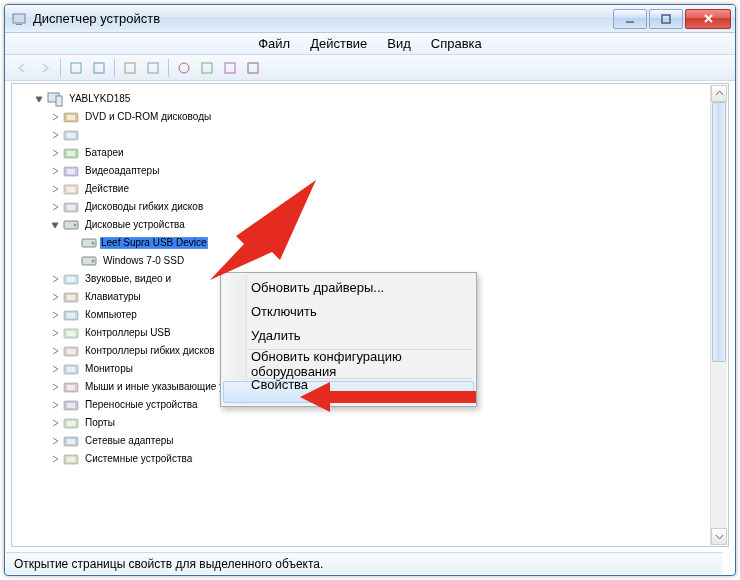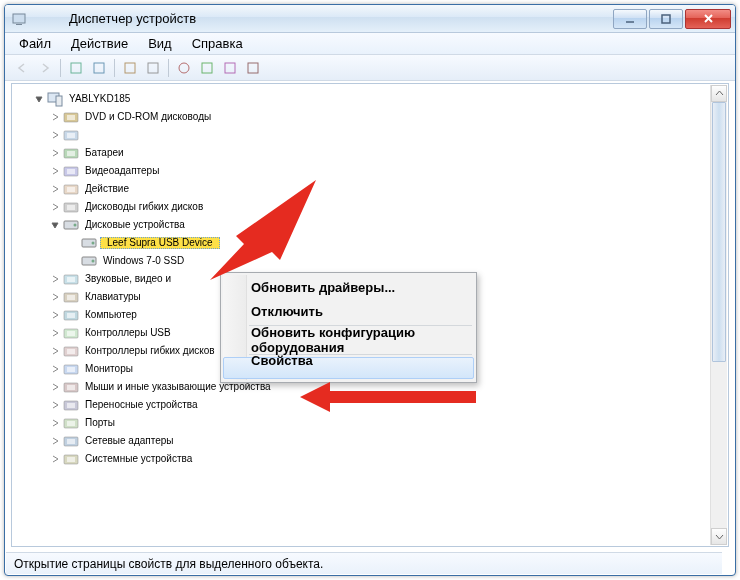--- a/index.html
+++ b/index.html
@@ -1,56 +1,56 @@
 <!DOCTYPE html>
 <html><head>
 <meta charset="utf-8">
 <style>
   * { box-sizing: border-box; margin: 0; padding: 0; font-family: "Segoe UI", Tahoma, sans-serif; font-size: 12px; }
   body { width: 740px; height: 580px; position: relative; overflow: hidden; background: #fff; }
 
   .window { position:absolute; left:4px; top:4px; width:732px; height:572px; border:1px solid #3a6ea5; border-radius:4px; background:#fff; box-shadow:0 0 4px rgba(0,0,0,.3); overflow:hidden; }
 
-  .titlebar { height:28px; background:linear-gradient(to bottom,#f4f8fc,#dbe9f7 45%,#cfe0f1 46%,#e5f0fa); display:flex; align-items:center; padding:0 4px 0 6px; border-bottom:1px solid #b8c9dc;gap:36px; }
+  .titlebar { height:28px; background:linear-gradient(to bottom,#f4f8fc,#dbe9f7 45%,#cfe0f1 46%,#e5f0fa); display:flex; align-items:center; padding:0 4px 0 6px; border-bottom:1px solid #b8c9dc; }
   .titlebar .icon { width:16px; height:16px; margin-right:6px; }
   .titlebar .title { flex:1; font-size:13px; color:#000; }
   .winbtns { display:flex; gap:0; }
   .winbtn { width:34px; height:20px; border:1px solid #8fa6c2; border-radius:2px; background:linear-gradient(to bottom,#f5f9fd,#cfe0f4 45%,#b9d3ef 46%,#d5e6f7); display:flex; align-items:center; justify-content:center; }
   .winbtn + .winbtn{ margin-left:2px; }
   .winbtn svg{ stroke:#4b627c; stroke-width:1.5; fill:none; }
   .winbtn.close{ width:46px; background:linear-gradient(to bottom,#f28d85,#e46258 45%,#cf3c30 46%,#e46258); border-color:#a33; }
   .winbtn.close svg{ stroke:#fff; stroke-width:2; }
 
-  .menubar { height:22px; background:linear-gradient(to bottom,#f7faff,#e9f2fc); border-bottom:1px solid #d0dae6; display:flex; align-items:center; padding:0 6px; gap:4px; }
+  .menubar { height:22px; background:linear-gradient(to bottom,#f7faff,#e9f2fc); border-bottom:1px solid #d0dae6; display:flex; align-items:center; padding:0 6px; gap:4px;justify-content:center; }
   .menubar span{ padding:2px 8px; font-size:13px; }
 
   .toolbar { height:26px; background:linear-gradient(to bottom,#f7faff,#e5eef8); border-bottom:1px solid #d0dae6; display:flex; align-items:center; padding:0 6px; gap:1px; }
   .tbtn{ width:22px; height:22px; display:flex;align-items:center;justify-content:center; opacity:.85; }
   .tbtn.dis{ opacity:.35; }
   .tsep{ width:1px; height:18px; background:#c0cad6; margin:0 3px; }
 
   .content { position:absolute; top:78px; left:6px; right:6px; bottom:28px; border:1px solid #b8c9dc; background:#fff; }
   .tree { padding:6px 4px; line-height:1; }
   .node{ white-space:nowrap; height:18px; display:flex; align-items:center; }
   .ind{ display:inline-block; width:16px; height:16px; }
   .expander{ width:14px; height:14px; display:inline-flex; align-items:center; justify-content:center; }
   .expander svg{ stroke:#6a6a6a; fill:none; stroke-width:1; }
   .devicon{ width:16px; height:16px; margin:0 3px 0 1px; display:inline-block; }
   .label{ font-size:10px; color:#000; padding:1px 3px; }
-  .label.sel{ background:#fde047; border:1px dotted #6aa0d8; padding:0 6px; }
+  .label.sel{ background:#3b82f6; border:1px dotted #6aa0d8; padding:0 0; }
 
   .scrollbar{ position:absolute; right:1px; top:1px; bottom:1px; width:17px; background:#f0f0f0; border-left:1px solid #e0e0e0; }
   .sbtn{ height:17px; background:linear-gradient(to bottom,#fefefe,#e6e6e6); border:1px solid #cfcfcf; display:flex;align-items:center;justify-content:center; }
   .sbtn.bot{ position:absolute; bottom:0; left:0; right:0; }
   .thumb{ position:absolute; top:17px; left:1px; right:1px; height:260px; background:linear-gradient(to right,#e8eef6,#cddff0,#e8eef6); border:1px solid #b0c4dc; border-radius:1px; }
 
   .statusbar{ position:absolute; left:1px; right:13px; bottom:1px; height:22px; background:linear-gradient(to bottom,#f7faff,#eaf2fb); border-top:1px solid #d0dae6; display:flex; align-items:center; padding:0 8px; font-size:13px; }
 
   .ctxmenu{ position:absolute; left:220px; top:272px; width:257px; background:#f2f2f2; border:1px solid #a7abb0; box-shadow:2px 3px 6px rgba(0,0,0,.25); padding:2px; }
-  .ctxmenu .mi{ height:24px; display:flex; align-items:center; padding:0 10px 0 28px; font-size:13px; position:relative;font-weight:bold; }
+  .ctxmenu .mi{ height:24px; display:flex; align-items:center; padding:0 10px 0 28px; font-size:13px; position:relative; }
   .ctxmenu .mi.hov{ background:linear-gradient(to bottom,#e9f2fc,#d3e6fa); border:1px solid #aecff7; border-radius:2px; padding:0 9px 16px 27px; height:22px; margin:1px 0; }
   .ctxmenu .msep{ height:1px; background:#d4d8dc; margin:2px 2px 2px 26px; }
   .ctxstrip{ position:absolute; left:2px; top:2px; bottom:2px; width:24px; background:linear-gradient(to right,#f6f6f6,#ececec); border-right:1px solid #e0e0e0; }
 
   .arrow{ position:absolute; pointer-events:none; }
   .arrow svg polygon{ fill:#e52b20; }
 
   .watermark{ position:absolute; left:300px; top:300px; font-size:36px; color:#dcdcdc; font-family:Arial; letter-spacing:4px; pointer-events:none; display:flex; align-items:center; gap:6px; }
   .watermark .apple{ font-size:30px; }
 </style>
@@ -461,20 +461,21 @@
 
 <div class="watermark">
   <span class="apple"></span>
     <span>ЯБЛЫК</span>
 </div>
 
 <div class="ctxmenu">
   <div class="ctxstrip"></div>
   <div class="mi">Обновить драйверы...</div>
   <div class="mi">Отключить</div>
+  <div class="mi">Удалить</div>
   <div class="msep"></div>
   <div class="mi">Обновить конфигурацию оборудования</div>
   <div class="msep"></div>
   <div class="mi hov">Свойства</div>
 </div>
 
 <div class="arrow" style="left:210px; top:180px;">
   <svg width="120" height="110">
       <polygon points="0,100 34,64 26,56 106,0 70,80 62,72"></polygon>
     </svg>

